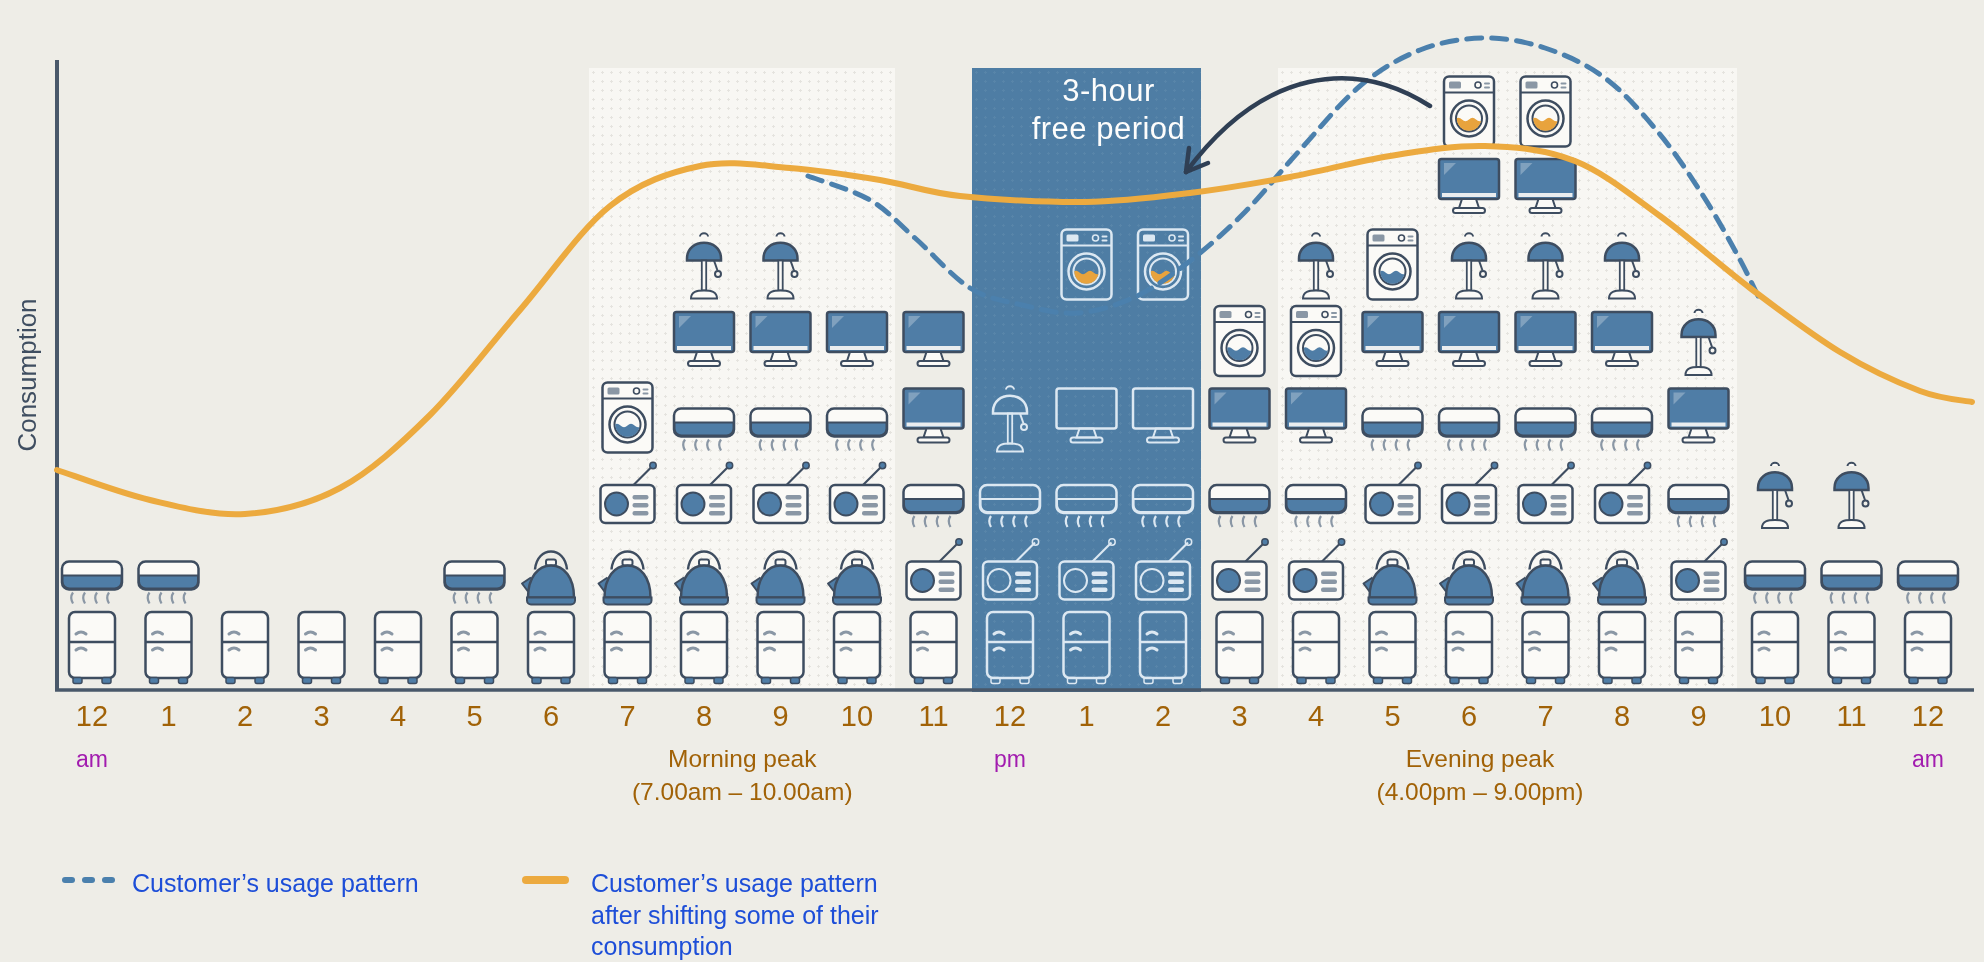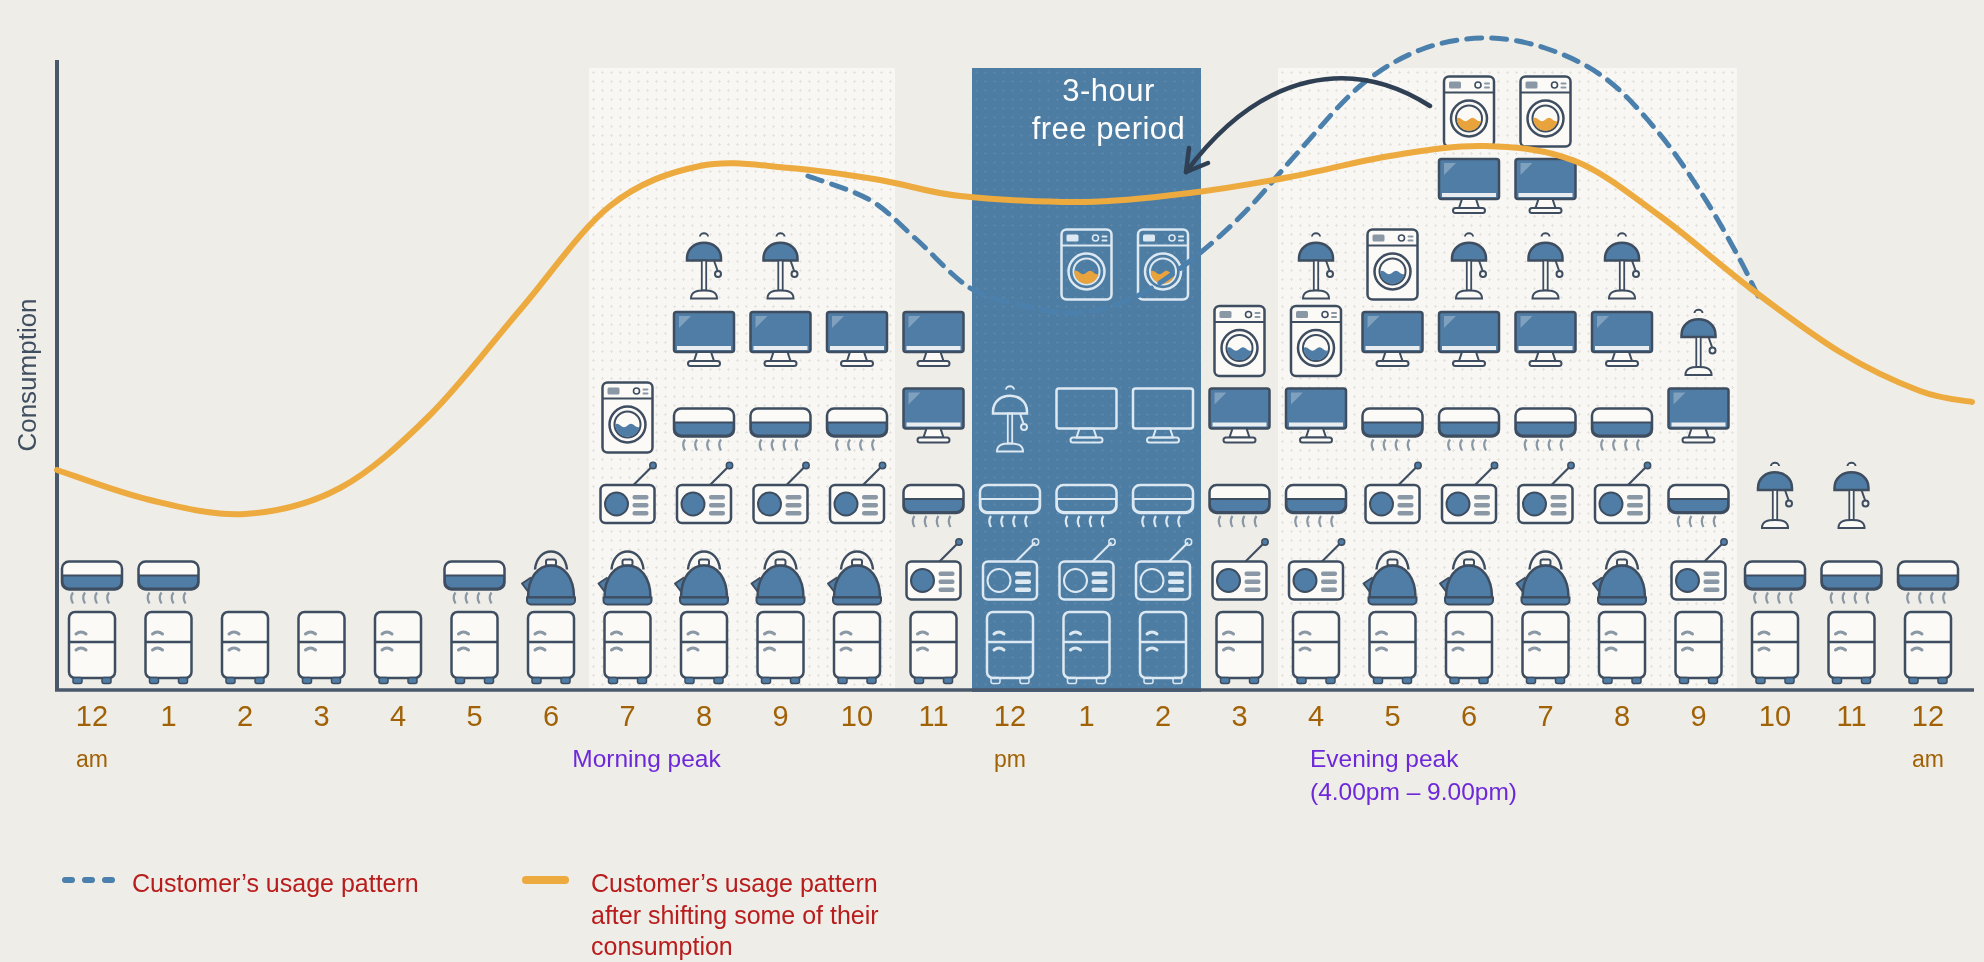--- a/index.html
+++ b/index.html
@@ -23,27 +23,27 @@
   use.inv{--ink:#dce8f2;--paper:transparent;--accent:transparent;
           --slate:#dce8f2;--glare:transparent;}
   use.orange{--water:var(--c-water_orange,#e8a33d);}
   #free-label{position:absolute;z-index:3;top:72px;text-align:center;
       color:#fdfdfc;font-size:31px;line-height:38px;font-weight:400;letter-spacing:.5px;}
   .ylab{position:absolute;z-index:3;left:-103px;top:360px;width:260px;height:30px;
       text-align:center;font-size:26px;transform:rotate(-90deg);color:#3f4e61;}
   .xlab{position:absolute;z-index:3;top:700px;width:64px;text-align:center;
       font-size:29px;font-weight:500;color:#a16207;}
   .meridiem{position:absolute;z-index:3;top:746px;width:64px;text-align:center;
-      font-size:23px;color:#a16207;}
-  .ann{position:absolute;z-index:3;top:742px;width:340px;text-align:left;
-      font-size:24.5px;line-height:33px;color:#6d28d9;}
+      font-size:23px;color:#a21caf;}
+  .ann{position:absolute;z-index:3;top:742px;width:340px;text-align:center;
+      font-size:24.5px;line-height:33px;color:#a16207;}
   
   #legend{position:absolute;z-index:3;left:0;top:868px;width:100%;}
   .leg-item{position:absolute;display:flex;align-items:flex-start;}
-  .leg-text{font-size:25px;line-height:31.5px;color:#b91c1c;font-weight:500;}
+  .leg-text{font-size:25px;line-height:31.5px;color:#1d4ed8;font-weight:500;}
   .sw-dash{display:flex;gap:7px;margin-top:9px;margin-right:16px;width:54px;flex:none;}
   .sw-dash span{width:13px;height:6px;border-radius:3px;background:var(--c-curve_dashed_blue,#4b80ad);}
   .sw-solid{width:47px;height:8px;border-radius:4px;margin-top:8px;margin-right:22px;flex:none;
       background:var(--c-curve_orange,#ecaa3f);}
 </style>
 </head>
 <body>
 
 <div id="stage">
 
@@ -330,20 +330,21 @@
       <div class="xlab" style="left: 1743px;">10</div>
       <div class="xlab" style="left: 1819.5px;">11</div>
       <div class="xlab" style="left: 1896px;">12</div>
       <div class="meridiem" style="left: 60px;">am</div>
       <div class="meridiem" style="left: 978px;">pm</div>
       <div class="meridiem" style="left: 1896px;">am</div>
     </div>
 
   <div class="ann" id="ann-morning" style="left: 572.25px;">
     <div>Morning peak</div>
+    <div>(7.00am – 10.00am)</div>
   </div>
   <div class="ann" id="ann-evening" style="left: 1310px;">
     <div>Evening peak</div>
     <div>(4.00pm – 9.00pm)</div>
   </div>
 
   <div id="legend">
     <div class="leg-item" style="left:62px;top:0;">
       <div class="sw-dash">
           <span></span>

